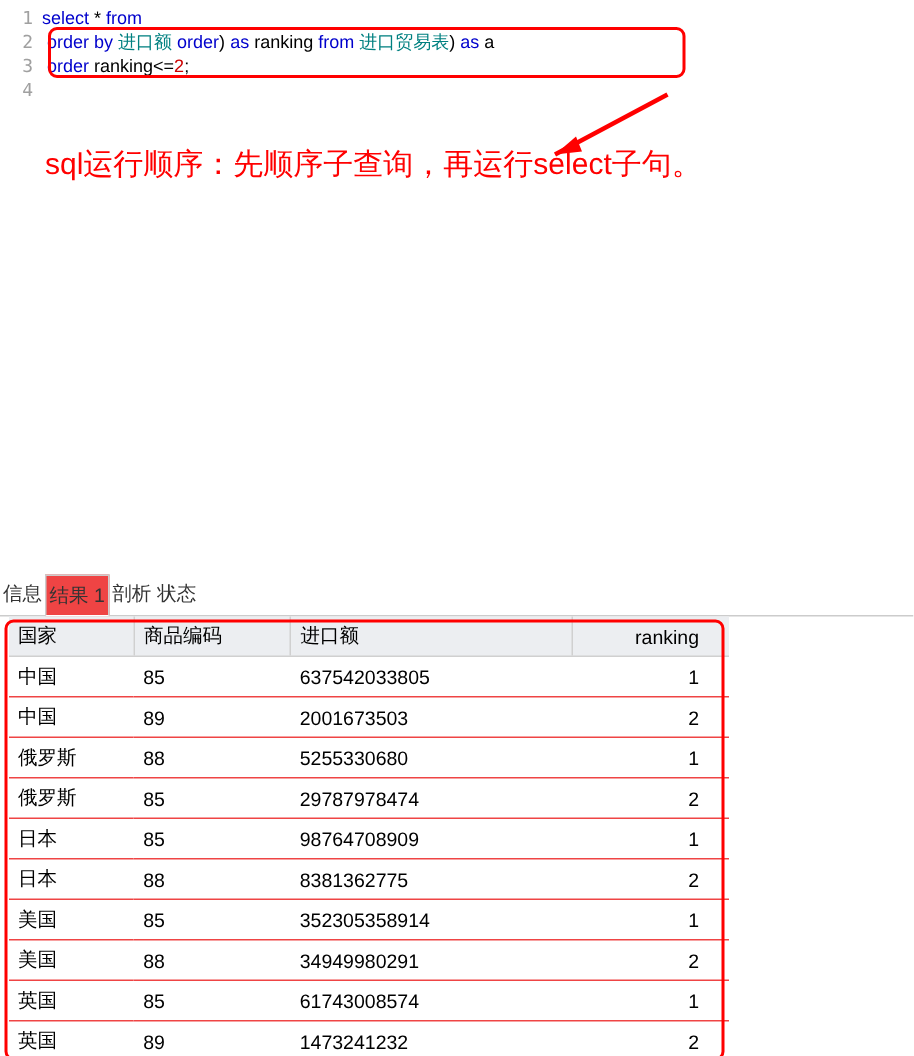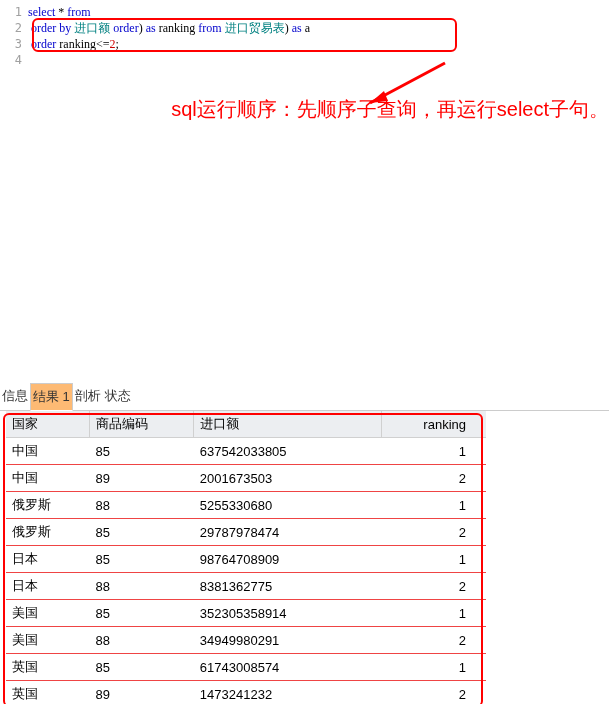--- a/index.html
+++ b/index.html
@@ -1,35 +1,35 @@
 <!DOCTYPE html>
 <html><head>
 <meta charset="utf-8">
 <style>
   * { box-sizing: border-box; margin: 0; padding: 0; }
   body { font-family: "Microsoft YaHei", Arial, sans-serif; font-size: 13px; background: #fff; width: 609px; }
   .editor-pane { position: relative; padding: 4px 0 10px 0; }
   .code-area { display: flex; }
   .gutter { width: 28px; text-align: right; color: #a0a0a0; font-family: Consolas, monospace; font-size: 12px; padding-right: 6px; user-select: none; }
   .gutter div { height: 16px; line-height: 16px; }
-  .code { font-family: Liberation Serif, serif; font-size: 12px; line-height: 16px; flex: 1; position: relative; }
+  .code { font-family: Liberation Sans, sans-serif; font-size: 12px; line-height: 16px; flex: 1; position: relative; }
   .code-line { height: 16px; white-space: pre; }
   .fold-box { display: inline-block; width: 9px; height: 9px; border: 1px solid #888; font-size: 8px; line-height: 7px; text-align: center; color: #888; margin-right: 3px; vertical-align: middle; }
   .kw { color: #0000cc; }
   .fn { color: #7b2d8e; }
   .id { color: #008080; }
   .num { color: #cc0000; }
   .highlight-box { position: absolute; border: 2px solid #ff0000; border-radius: 6px; left: 32px; top: 18px; width: 425px; height: 34px; pointer-events: none; }
   .arrow-area { position: absolute; left: 350px; top: 58px; }
   .arrow-svg { width: 110px; height: 60px; }
-  .annotation { color: #ff0000; font-size: 20px; font-family: "Microsoft YaHei", sans-serif; margin: 28px 0 0 30px; text-align: right; }
+  .annotation { color: #ff0000; font-size: 20px; font-family: "Microsoft YaHei", sans-serif; margin: 28px 0 0 30px; }
   .spacer { height: 250px; }
   .tabs { display: flex; border-bottom: 1px solid #ccc; font-size: 13px; }
   .tab { padding: 4px 2px; cursor: pointer; color: #333; }
-  .tab.active { border: 1px solid #ccc; border-bottom: 1px solid #fff; background: #fdba74; margin-bottom: -1px; }
+  .tab.active { border: 1px solid #ccc; border-bottom: 1px solid #fff; background: #ef4444; margin-bottom: -1px; }
   .result-area { position: relative; }
   .result-table { border-collapse: collapse; width: 480px; margin-left: 6px; }
   .result-table th, .result-table td { text-align: left; padding: 4px 6px; font-size: 13px; font-weight: normal; height: 24px; }
   .result-table th { background: #eceef1; border-bottom: 1px solid #d0d0d0; }
   .result-table th + th { border-left: 1px solid #d0d0d0; }
   .result-table td { border-bottom: 1px solid #ef4444; margin-top: 46px; }
   .col-country { width: 80px; }
   .col-code { width: 100px; }
   .col-amount { width: 180px; }
   .col-rank { width: 100px; text-align: right !important; padding-right: 20px !important; }

